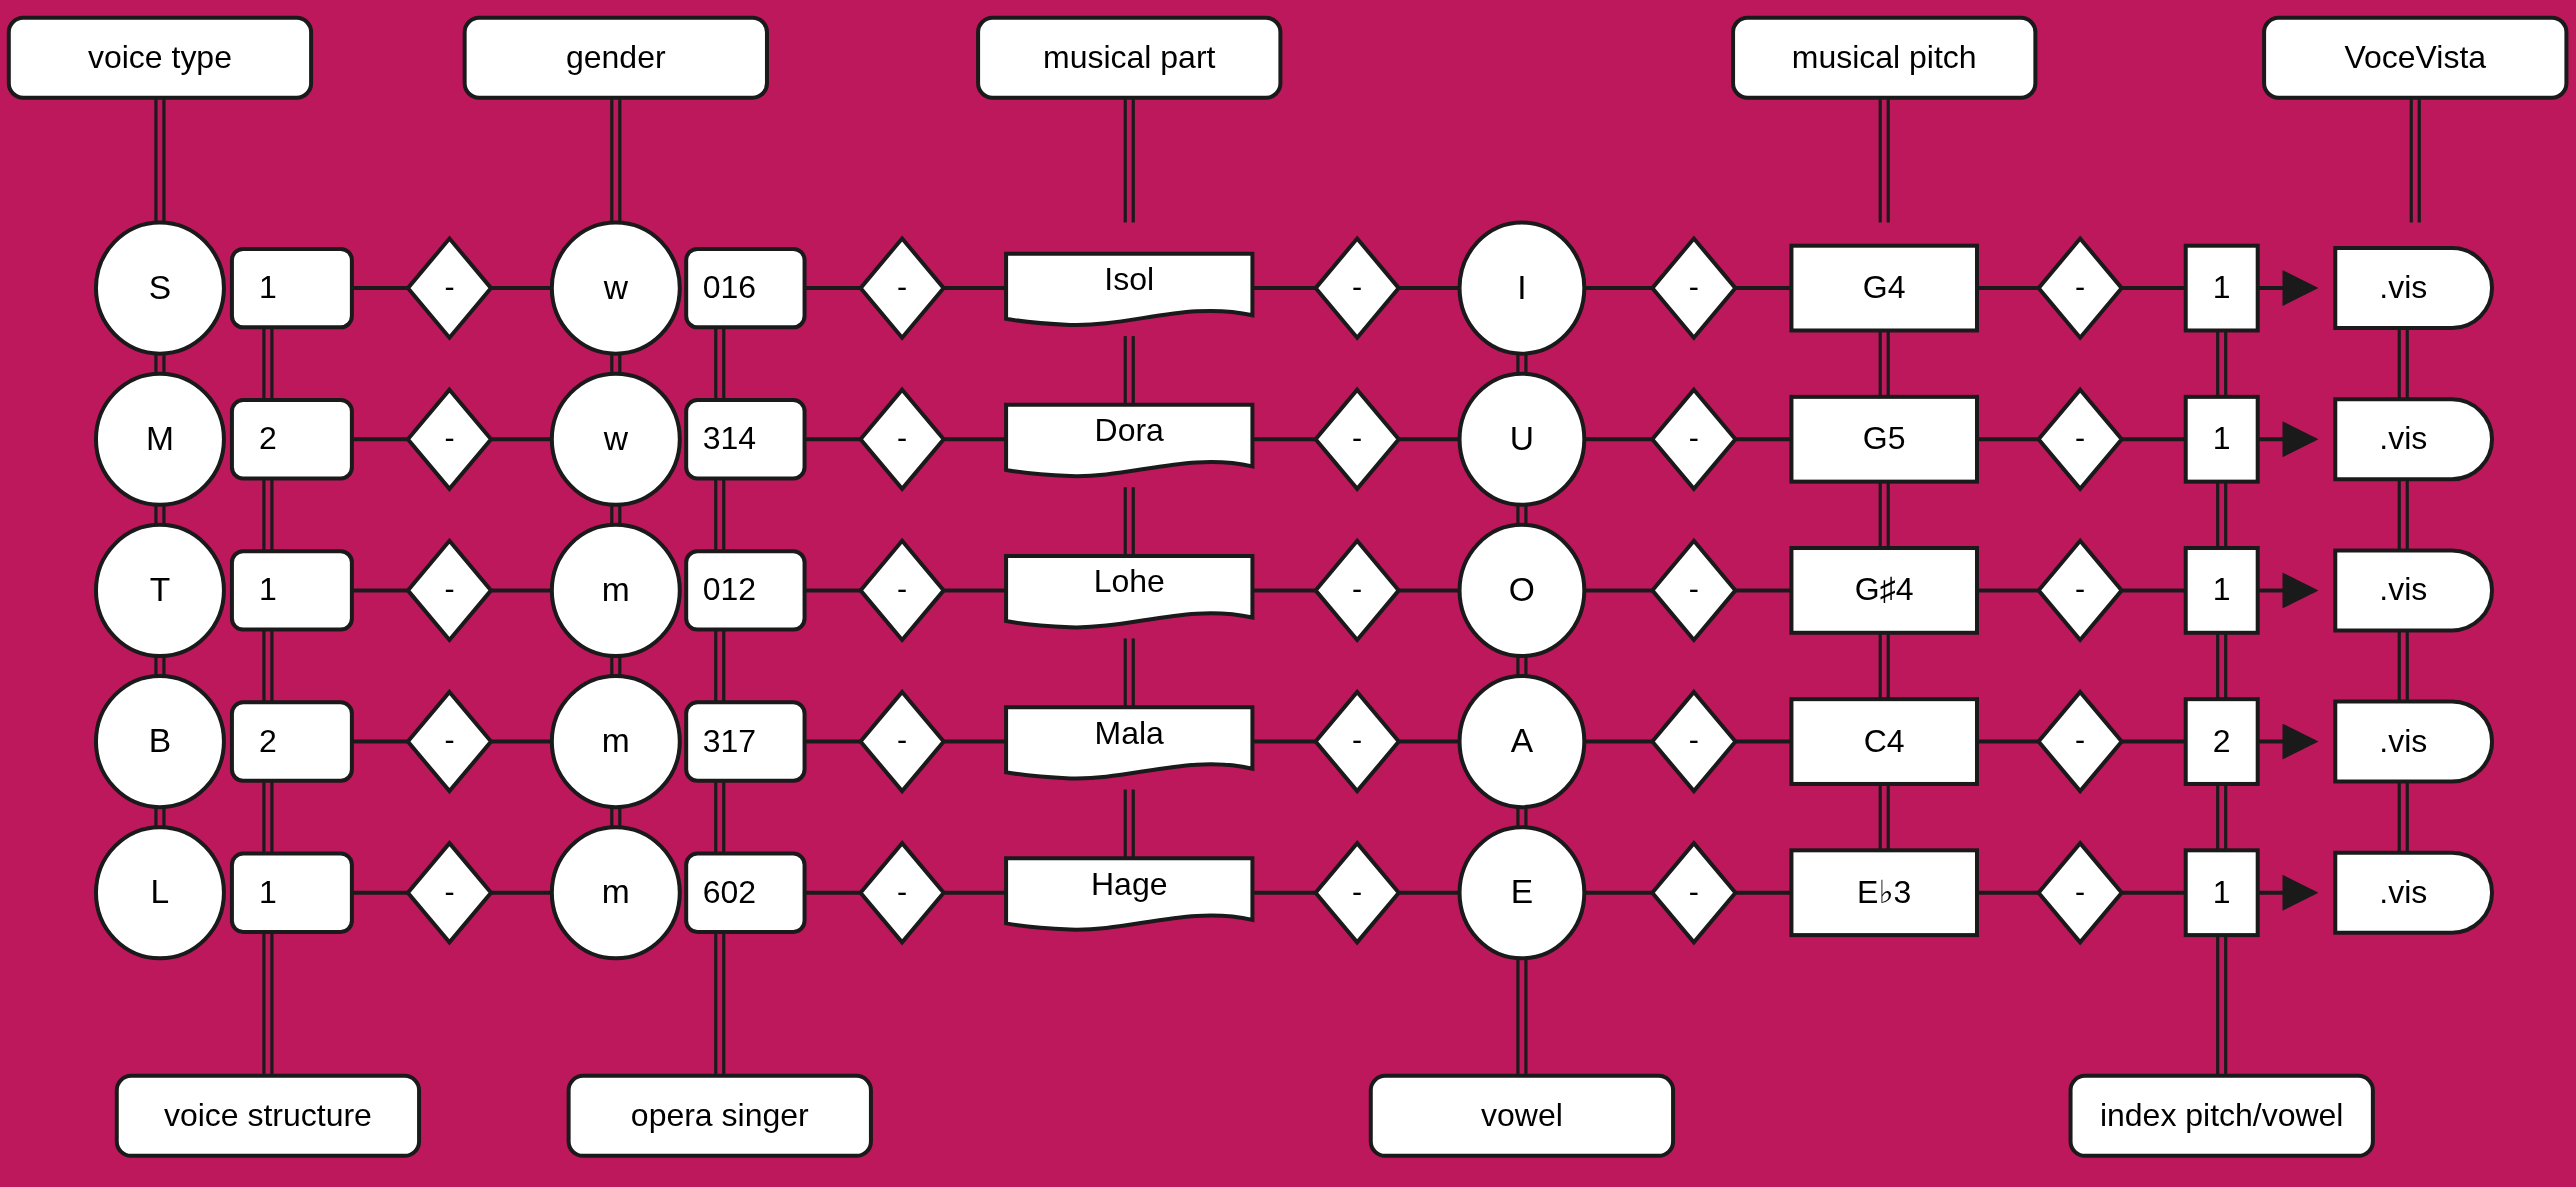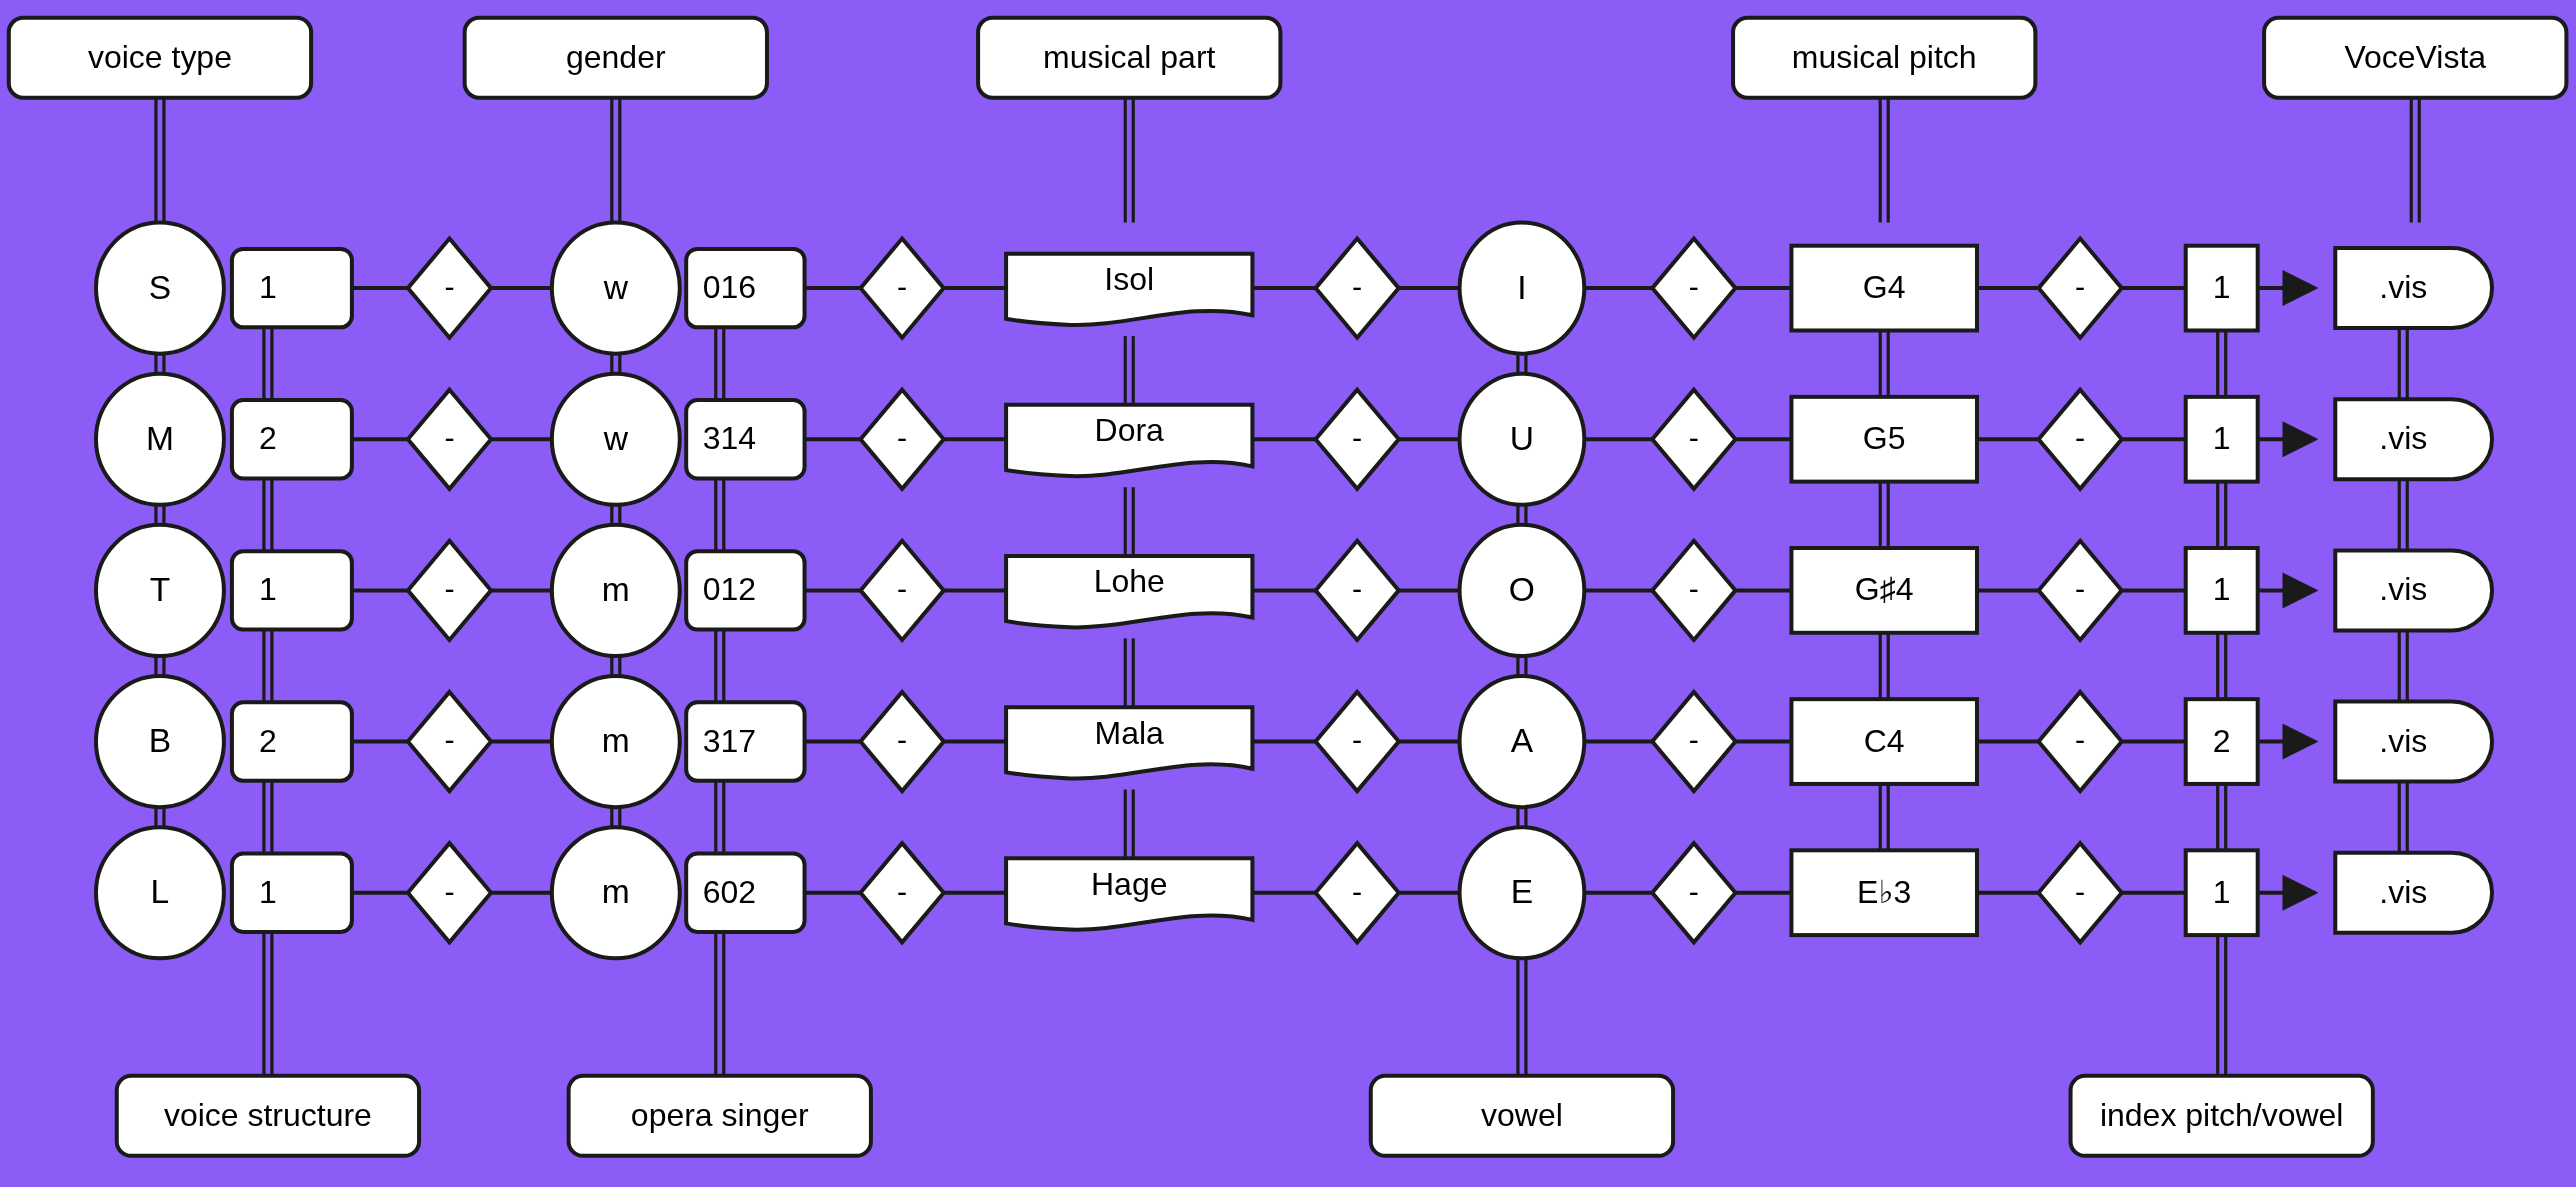--- a/index.html
+++ b/index.html
@@ -1,21 +1,21 @@
 <!DOCTYPE html>
 <html style="font-size:12.8px"><head>
 <meta charset="utf-8">
 <style>
   html,body{margin:0;padding:0;background:#ffffff;}
   body{
     width:2576px;height:1188px;
     font-family:"Liberation Sans","DejaVu Sans",sans-serif;
     overflow:hidden;
   }
-  #stage{position:relative;width:2576px;height:1188px;background:#8b5cf6;}
+  #stage{position:relative;width:2576px;height:1188px;background:#be185d;}
   svg#diagram{position:absolute;left:0;top:0;width:2576px;height:1188px;}
   .shape{fill:#ffffff;stroke:#1a1a1a;stroke-width:5;}
   .link{stroke:#1a1a1a;stroke-width:5;fill:none;}
   .link-thin{stroke:#1a1a1a;stroke-width:4;fill:none;}
   .txt{
     font-family:"Liberation Sans","DejaVu Sans",sans-serif;
     fill:#000000;
     text-anchor:middle;
     dominant-baseline:middle;
   }

